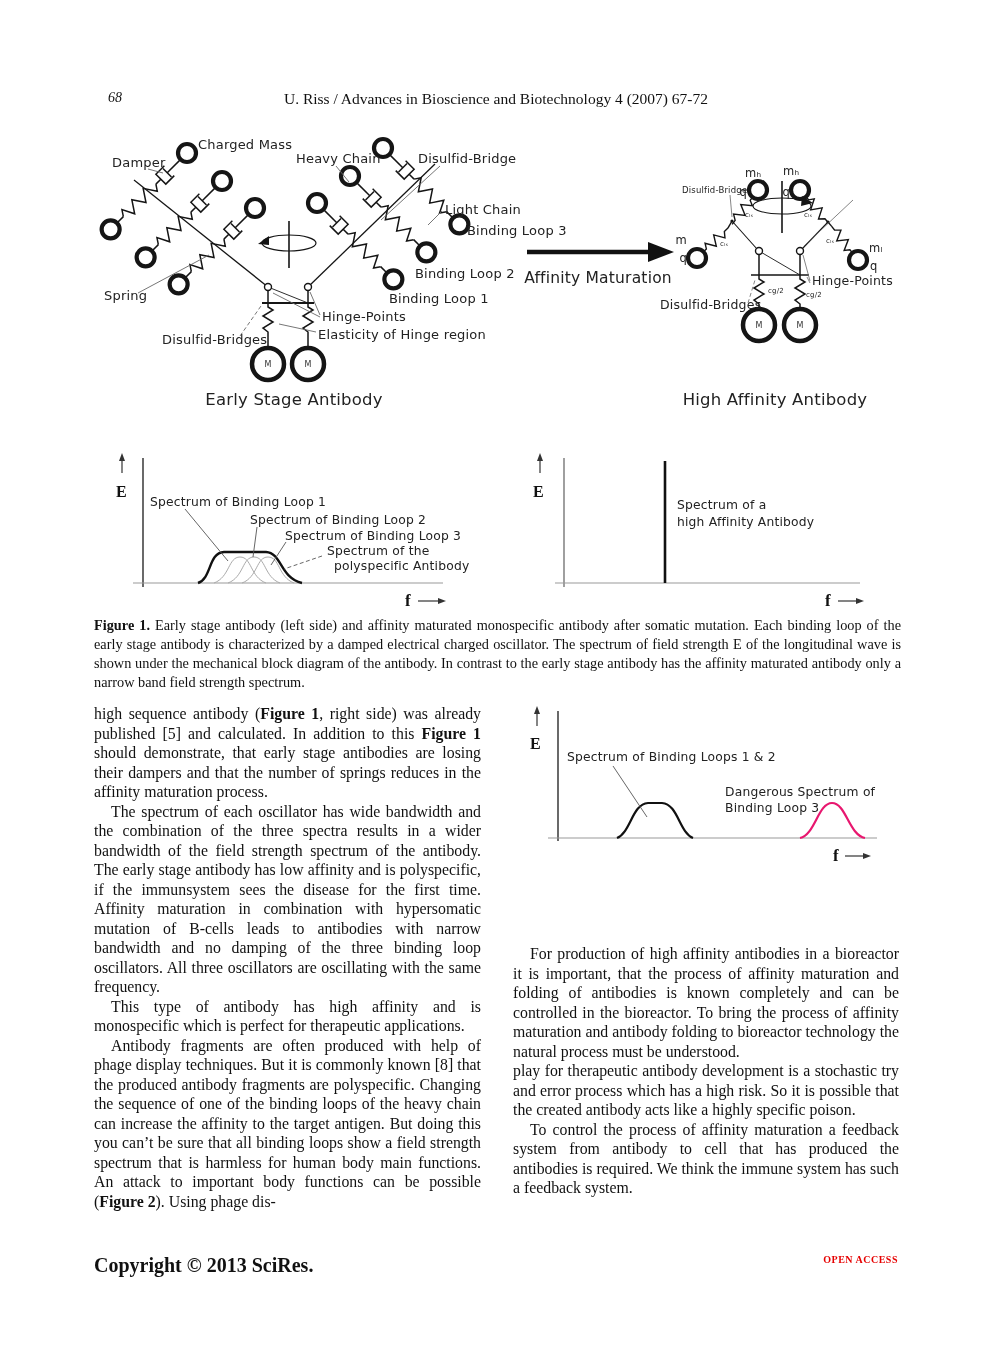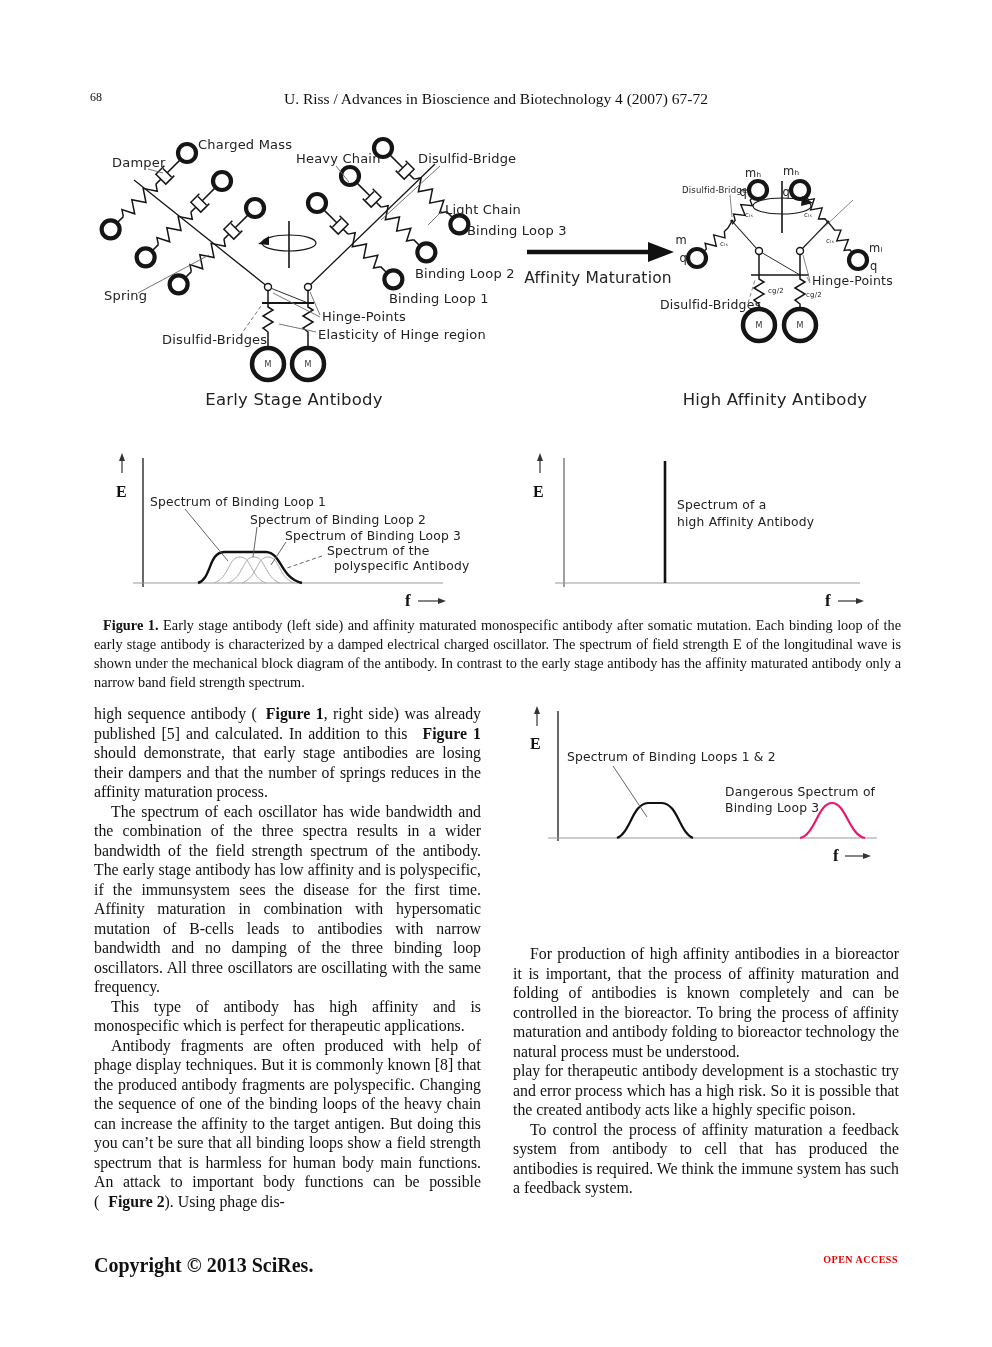--- a/index.html
+++ b/index.html
@@ -1,24 +1,24 @@
 <!DOCTYPE html>
 <html><head>
 <meta charset="utf-8">
 <style>
   html,body{margin:0;padding:0;background:#888;}
   .page{position:relative;width:992px;height:1347px;margin:0 auto;background:#fff;
         font-family:"Liberation Serif",serif;color:#111;overflow:hidden;}
-  .hdr-num{position:absolute;left:90px;top:90px;font-size:12px;}
+  .hdr-num{position:absolute;left:108px;top:90px;font-size:14px;font-style:italic;}
   .hdr-title{position:absolute;left:0;right:0;top:90px;text-align:center;font-size:15.5px;}
   .fig1{position:absolute;left:90px;top:133px;}
   .spectra{position:absolute;left:90px;top:445px;}
   .cap1{position:absolute;left:94px;top:616px;width:807px;font-size:14.3px;line-height:19px;text-align:justify;}
   .cap2{position:absolute;left:528px;top:877px;width:385px;font-size:14.3px;line-height:19px;text-align:justify;}
-  .b{font-weight:bold;margin-left:9px;}
+  .b{font-weight:bold;}
   .colL{position:absolute;left:94px;top:704px;width:387px;font-size:15.8px;line-height:19.5px;text-align:justify;}
   .colR{position:absolute;left:513px;top:944px;width:386px;font-size:15.8px;line-height:19.5px;text-align:justify;}
   .bodyp{margin:0;}
   .ind{text-indent:17px;}
   .fig2{position:absolute;left:515px;top:700px;}
   .footer-copy{position:absolute;left:94px;top:1254px;font-size:20px;font-weight:bold;}
   .footer-oa{position:absolute;right:94px;top:1254px;font-size:10px;font-weight:bold;color:#e60000;letter-spacing:.5px;}
   svg text{font-family:"DejaVu Sans",sans-serif;fill:#222;letter-spacing:.2px;}
   .lab{font-size:13px;}
   .lab2{font-size:12.5px;}

